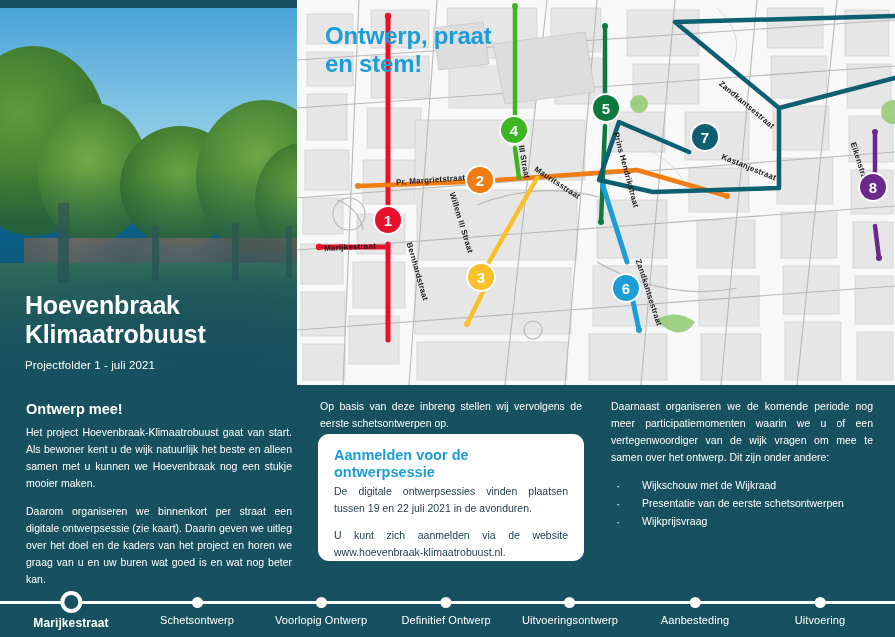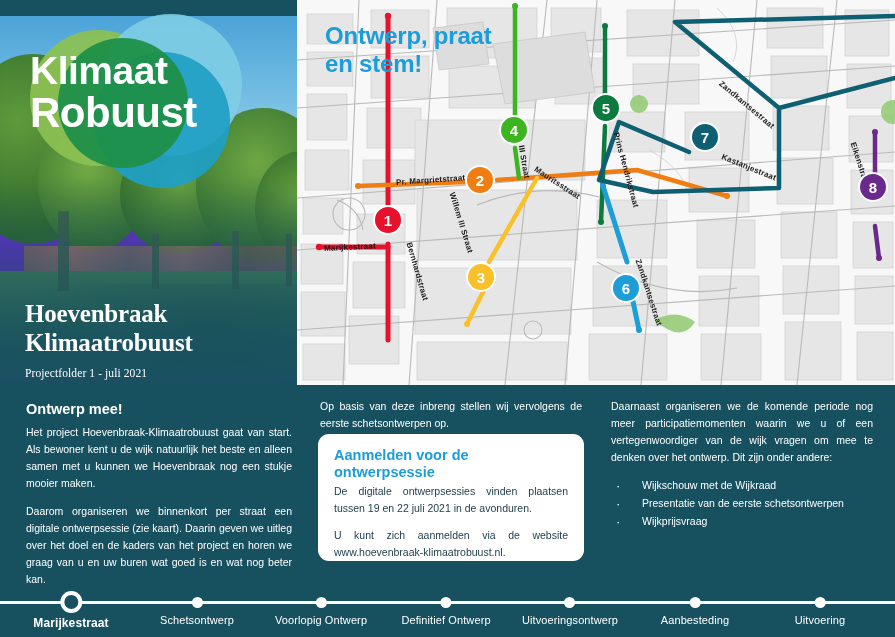--- a/index.html
+++ b/index.html
@@ -8,21 +8,21 @@
     background: #17505f;
     font-family: "Liberation Sans", sans-serif;
     overflow: hidden;
   }
   #page { position: relative; width: 895px; height: 637px; background: #17505f; overflow: hidden; }
 
   
   .top-band { position: absolute; left: 0; top: 0; width: 895px; height: 385px; }
 
   
-  .photo-panel { position: absolute; left: 0; top: 16px; width: 300px; height: 385px; overflow: hidden; background: #6d28d9; font-family: Liberation Serif, serif; }
+  .photo-panel { position: absolute; left: 0; top: 8px; width: 300px; height: 385px; overflow: hidden; background: #0369a1; }
   .sky { position: absolute; left: 0; top: 0; width: 300px; height: 210px;
          background: linear-gradient(180deg,#4ba3d8 0%, #7cc2e4 45%, #bfe0ef 100%); }
   .tree-mass { position: absolute; border-radius: 50%; }
   .t1 { left: -42px; top: 38px; width: 150px; height: 190px; background: radial-gradient(circle at 40% 35%, #5f9b3c, #2f6a2a 75%); }
   .t2 { left: 38px; top: 95px; width: 110px; height: 140px; background: radial-gradient(circle at 45% 40%, #72ab45, #35712d 78%); }
   .t3 { left: 120px; top: 118px; width: 120px; height: 120px; background: radial-gradient(circle at 50% 40%, #69a441, #2f6a2a 78%); }
   .t4 { left: 196px; top: 92px; width: 135px; height: 155px; background: radial-gradient(circle at 45% 35%, #6ea744, #2d6b2c 78%); }
   .t5 { left: 255px; top: 135px; width: 95px; height: 115px; background: radial-gradient(circle at 45% 40%, #67a23f, #2c6529 78%); }
   .houses { position: absolute; left: 24px; top: 230px; width: 276px; height: 38px;
             background: linear-gradient(90deg,#9a6a55 0%, #c0795f 18%, #8e6a5c 38%, #b07a63 58%, #7e5c4e 80%, #8b6858 100%); opacity: .85; }
@@ -121,30 +121,20 @@
       <div class="trunk tr4"></div>
       <div class="photo-tint"></div>
 
       <div class="photo-title">
         <span class="pt1">Hoevenbraak</span>
         <span class="pt2">Klimaatrobuust</span>
         <span class="pt3">Projectfolder 1 - juli 2021</span>
       </div>
     </div>
 
-    <div class="logo">
-      <div class="circ lc-lightgreen"></div>
-      <div class="circ lc-lightblue"></div>
-      <div class="circ lc-blue"></div>
-      <div class="circ lc-darkgreen"></div>
-      <div class="logo-text">
-        <span class="l1">Klimaat</span>
-        <span class="l2">Robuust</span>
-      </div>
-    </div>
 
     <div class="map-panel">
       <svg class="map-svg" width="598" height="385" viewBox="0 0 598 385">
         <rect x="0" y="0" width="598" height="385" fill="#f8f8f8"></rect>
         <g fill="#e6e6e6" stroke="#cfcfcf" stroke-width="0.7">
           <rect x="10" y="14" width="46" height="30"></rect>
             <rect x="10" y="52" width="46" height="34"></rect>
           <rect x="10" y="94" width="40" height="46"></rect>
             <rect x="8" y="150" width="44" height="40"></rect>
           <rect x="6" y="198" width="40" height="36"></rect>
@@ -287,21 +277,21 @@
         <span class="h">Ontwerp mee!</span>
         <p>Het project Hoevenbraak-Klimaatrobuust gaat van start. Als bewoner kent u de wijk natuurlijk het beste en alleen samen met u kunnen we Hoevenbraak nog een stukje mooier maken.</p>
         <p>Daarom organiseren we binnenkort per straat een digitale ontwerpsessie (zie kaart). Daarin geven we uitleg over het doel en de kaders van het project en horen we graag van u en uw buren wat goed is en wat nog beter kan.</p>
       </div>
 
       <div class="col col-b">
         <p>Op basis van deze inbreng stellen wij vervolgens de eerste schetsontwerpen op.</p>
       </div>
 
       <div class="col col-c">
-        <p>Daarnaast organiseren we de komende periode nog meer participatiemomenten waarin we u of een vertegenwoordiger van de wijk vragen om mee te denken over het ontwerp. Dit zijn onder andere:</p>
+        <p>Daarnaast organiseren we de komende periode nog meer participatiemomenten waarin we u of een vertegenwoordiger van de wijk vragen om mee te samen over het ontwerp. Dit zijn onder andere:</p>
         <ul id="right-bullets">
             <li>Wijkschouw met de Wijkraad</li>
             <li>Presentatie van de eerste schetsontwerpen</li>
             <li>Wijkprijsvraag</li>
           </ul>
       </div>
     </div>
   </div>
 
   <div class="card">

